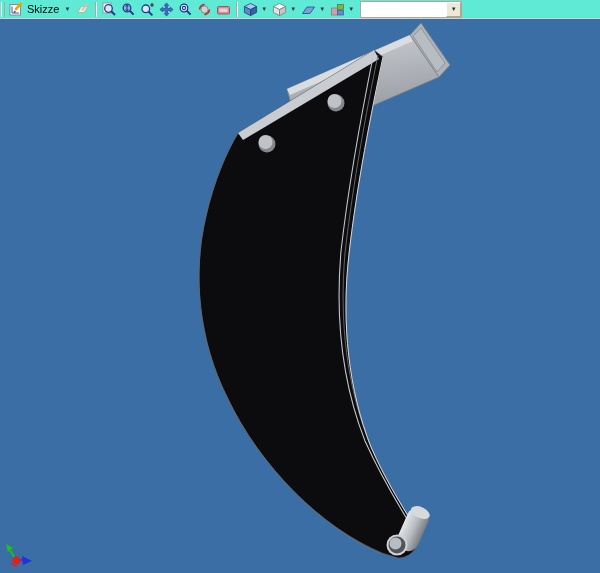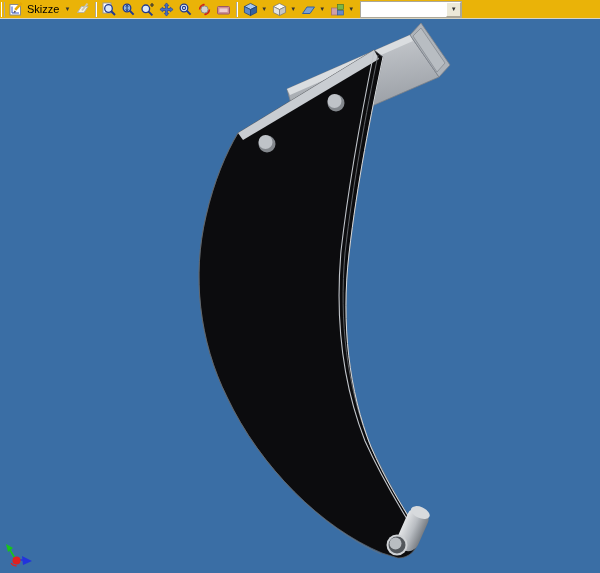--- a/index.html
+++ b/index.html
@@ -1,21 +1,21 @@
 <!DOCTYPE html>
 <html><head>
 <meta charset="utf-8">
 <style>
   * { margin:0; padding:0; box-sizing:border-box; }
   html,body { width:600px; height:573px; overflow:hidden; font-family:"Liberation Sans", sans-serif; }
   .window { width:600px; height:573px; display:flex; flex-direction:column; background:#ece9d8; }
 
   
   .toolbar {
-    height:19px; background:#eab308; border-bottom:1px solid #d8d4c4;
+    height:19px; background:#5eead4; border-bottom:1px solid #d8d4c4;
     display:flex; align-items:center; font-size:11px; color:#000; flex:0 0 19px;
   }
   .grip { width:4px; height:15px; margin:0 2px 0 1px;
     border-left:1px solid #fff; border-right:1px solid #aca899; }
   .sep { width:1px; height:15px; margin:0 3px;
     border-left:1px solid #aca899; border-right:1px solid #fff; }
   .tbtn { height:17px; display:flex; align-items:center; padding:0 2px; gap:2px; }
   .tbtn svg { display:block; }
   .dd { font-size:6px; color:#333; line-height:1; padding:0 1px; }
   .skizze-label { padding:0 2px; }

